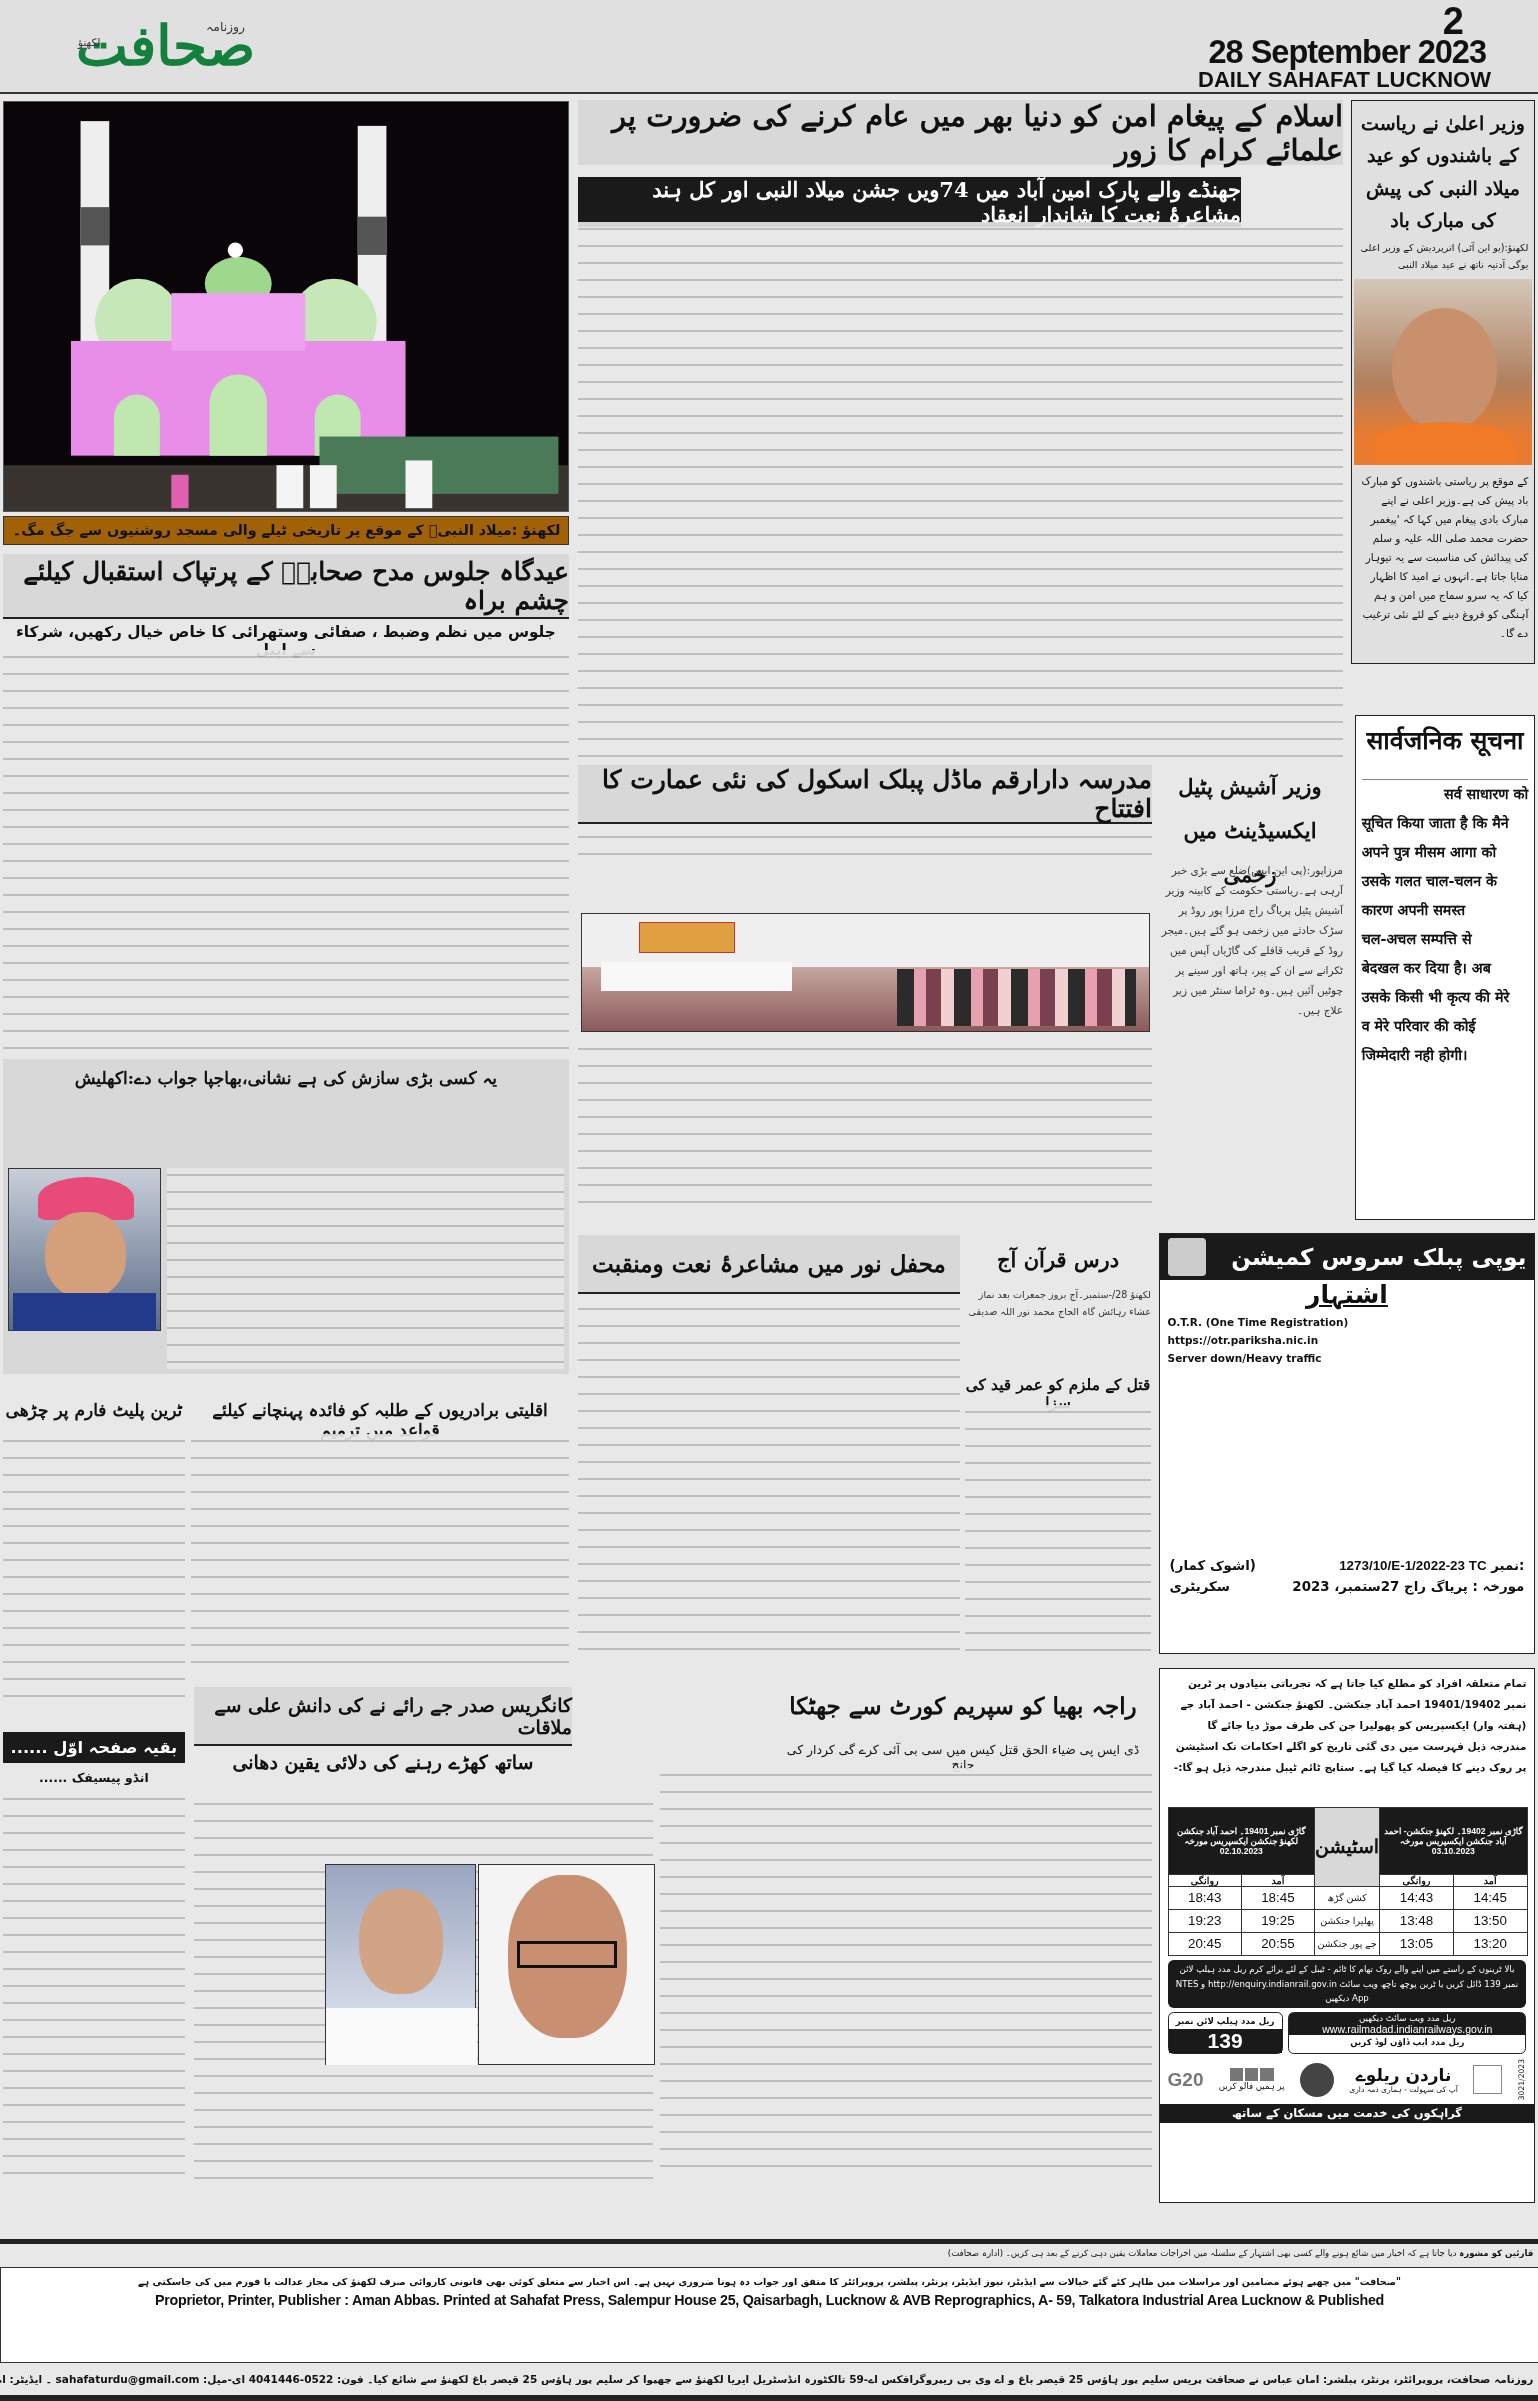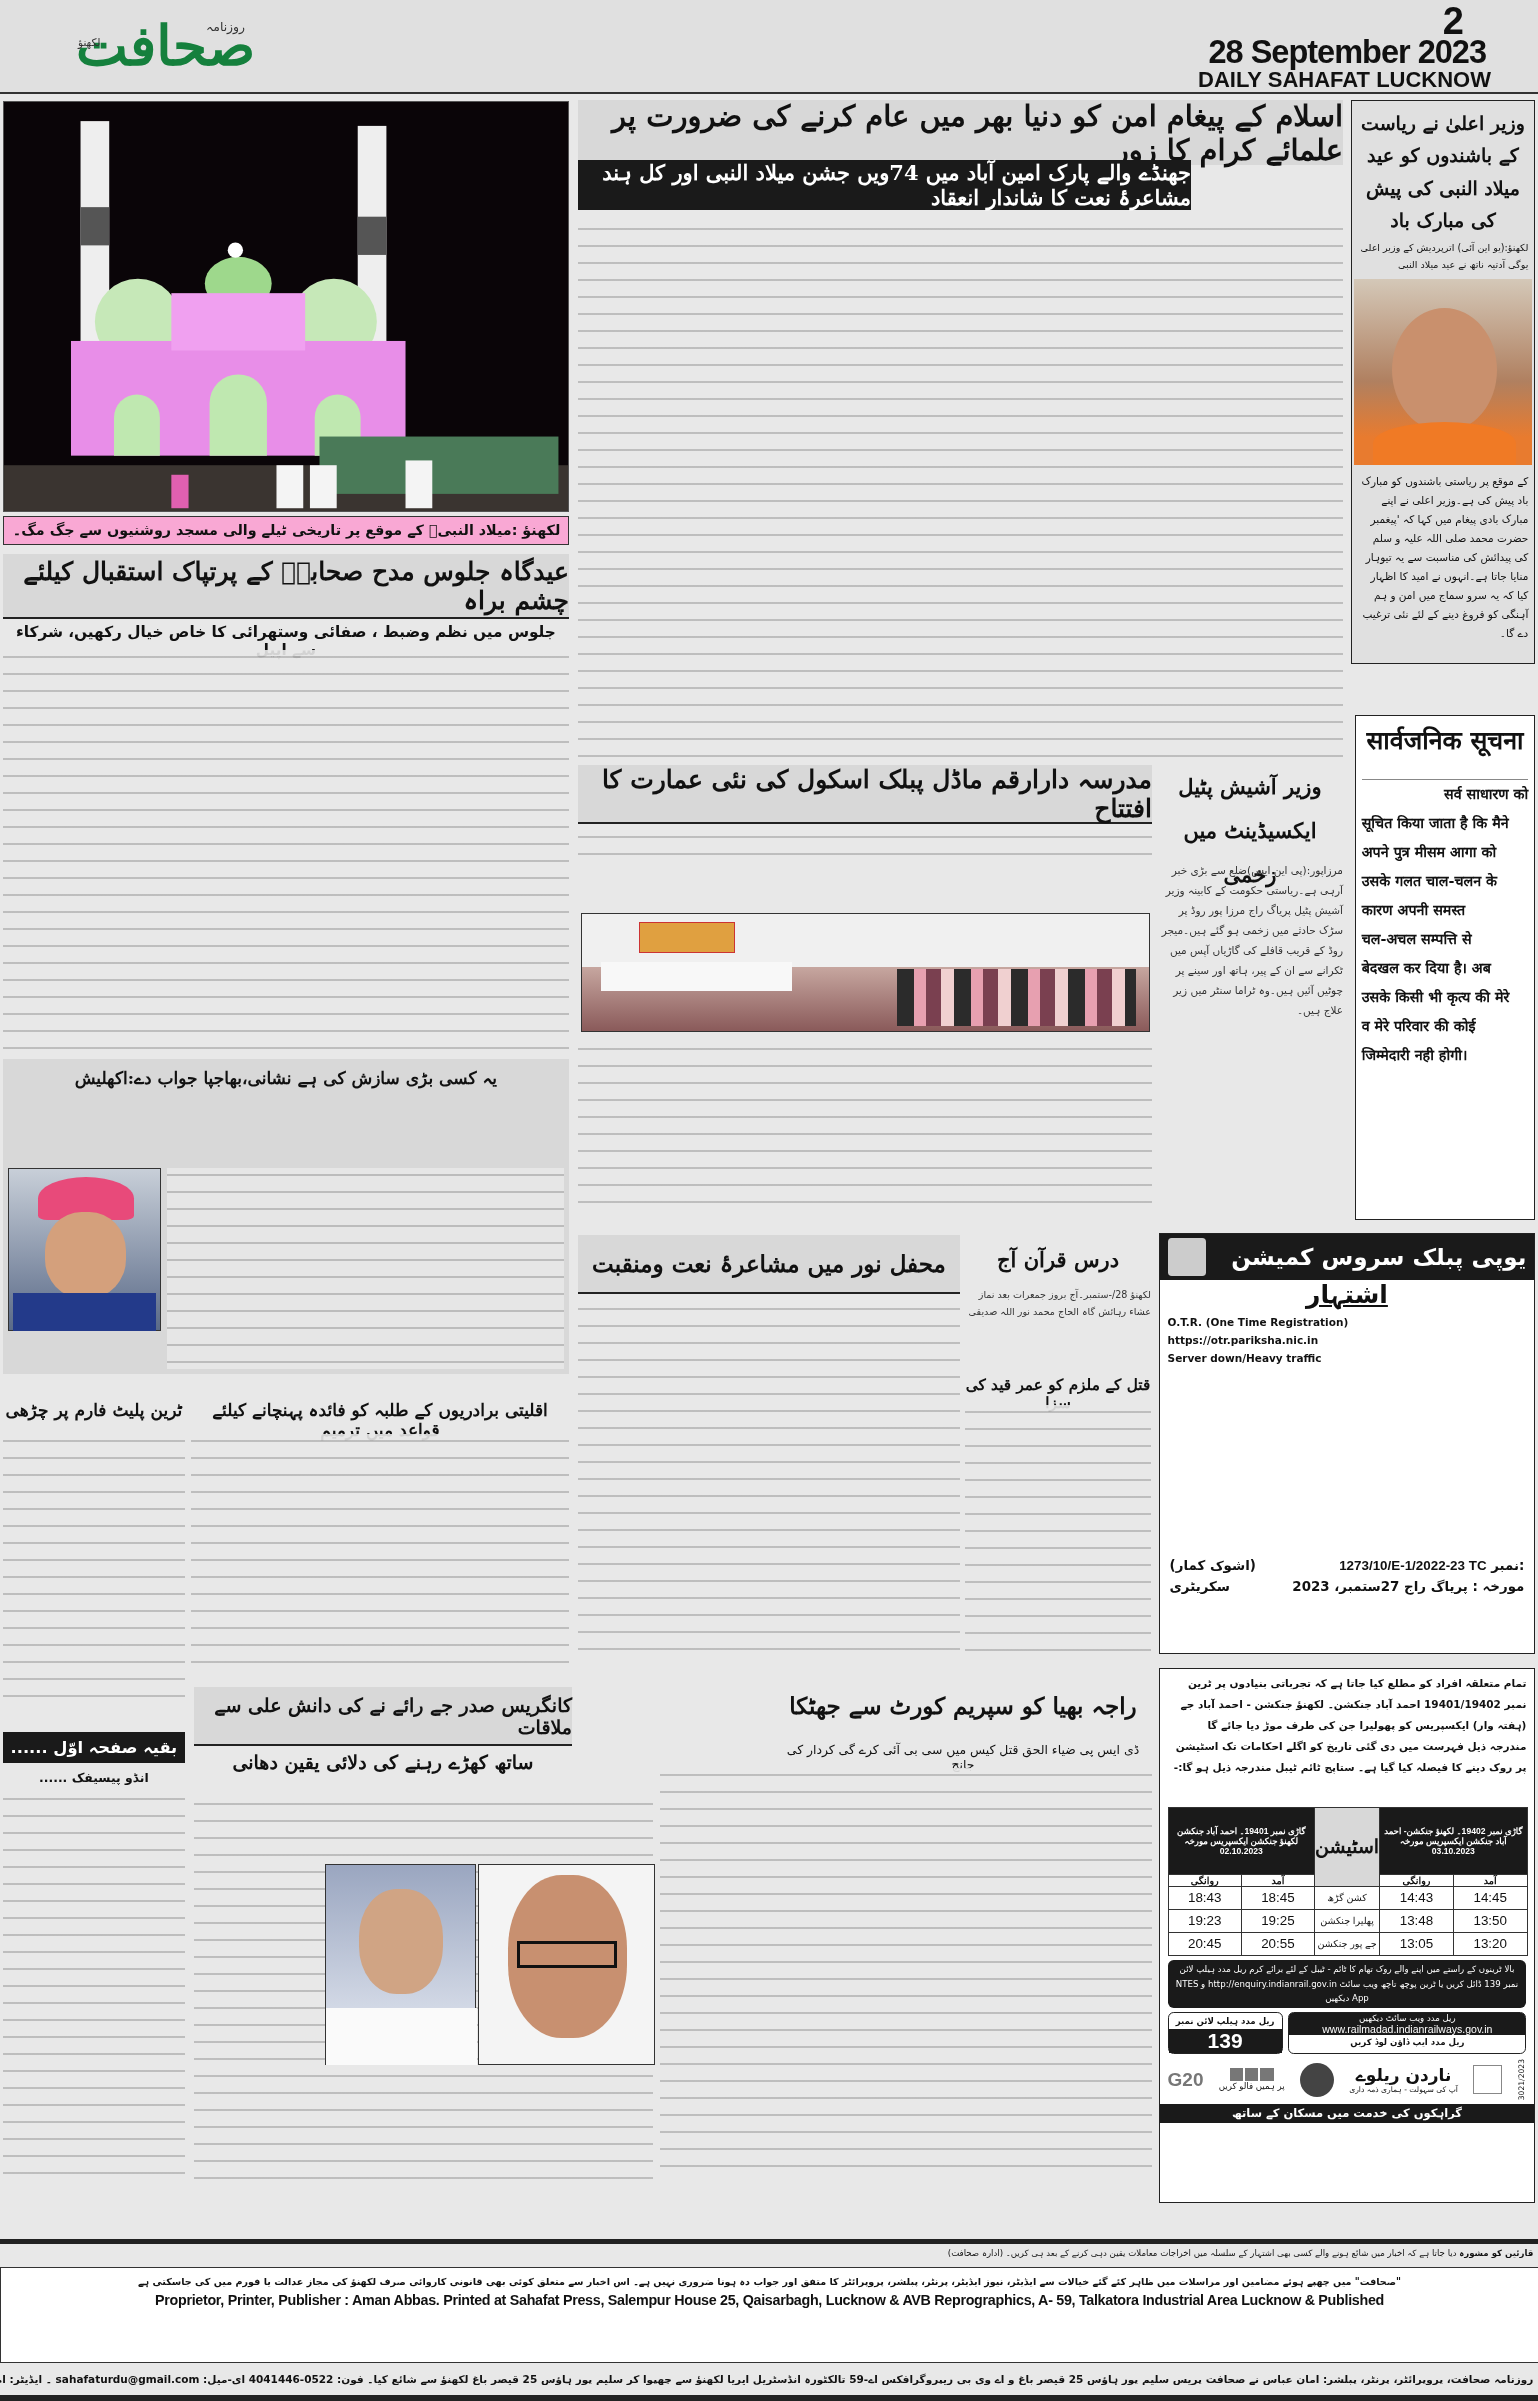--- a/index.html
+++ b/index.html
@@ -52,26 +52,26 @@
     <path d="M115 370 v-40 a24 24 0 0 1 48 0 v40z" fill="#bfe8b0"></path>
     <path d="M325 370 v-40 a24 24 0 0 1 48 0 v40z" fill="#bfe8b0"></path>
     <rect x="330" y="350" width="250" height="60" fill="#4a7a58"></rect>
     <circle cx="242" cy="155" r="8" fill="#fff"></circle>
     <rect x="285" y="380" width="28" height="45" fill="#f4f4f4"></rect>
     <rect x="320" y="380" width="28" height="45" fill="#f4f4f4"></rect>
     <rect x="420" y="375" width="28" height="50" fill="#f4f4f4"></rect>
     <rect x="175" y="390" width="18" height="35" fill="#e060b0"></rect>
   </svg>
 </div>
-<div class="abs urdu" style="left:2.9px;top:516px;width:566px;height:29px;border:1px solid #333;background:#f9a8d4;font-weight:bold;font-size:14.3px;line-height:27px;padding-right:7.6px;">لکھنؤ :میلاد النبیؐ کے موقع پر تاریخی ٹیلے والی مسجد روشنیوں سے جگ مگ۔</div>
+<div class="abs urdu" style="left:2.9px;top:516px;width:566px;height:29px;border:1px solid #333;background:#a16207;font-weight:bold;font-size:14.3px;line-height:27px;padding-right:7.6px;">لکھنؤ :میلاد النبیؐ کے موقع پر تاریخی ٹیلے والی مسجد روشنیوں سے جگ مگ۔</div>
 
 <div class="abs hbox" style="left:578px;top:100px;width:765px;height:65px;border-bottom:none;justify-content:flex-end;">
   <div class="hl" style="font-size:29px;">اسلام کے پیغام امن کو دنیا بھر میں عام کرنے کی ضرورت پر علمائے کرام کا زور</div>
 </div>
-<div class="abs dark" style="left:578px;top:160px;width:613px;height:50px;display:flex;align-items:center;justify-content:center;">
+<div class="abs dark" style="left:578px;top:177px;width:663px;height:50px;display:flex;align-items:center;justify-content:center;">
   <div class="hl" style="font-size:21px;color:#fff;">جھنڈے والے پارک امین آباد میں 74ویں جشن میلاد النبی اور کل ہند مشاعرۂ نعت کا شاندار انعقاد</div>
 </div>
 <div class="abs body-text col" style="left:578px;top:222px;width:765px;height:535px;"></div>
 
 <div class="abs box" style="left:1351px;top:100px;width:184px;height:564px;background:#e0e0e0;">
   <div class="hl" style="font-size:19px;line-height:32.5px;text-align:center;padding:5.7px 5.7px 0;">وزیر اعلیٰ نے ریاست کے باشندوں کو عید میلاد النبی کی پیش کی مبارک باد</div>
   <div class="urdu" style="font-size:9.6px;line-height:16.3px;padding:3.8px 5.7px;">لکھنؤ:(یو این آئی) اترپردیش کے وزیر اعلی یوگی آدتیہ ناتھ نے عید میلاد النبی</div>
   <div style="margin:1.9px 1.9px;height:186px;background:linear-gradient(180deg,#d4c8b8,#b08060 55%,#e87b2f 85%);position:relative;">
     <div style="position:absolute;left:38px;top:29px;width:105px;height:124px;border-radius:50%;background:#c9906d;"></div>
     <div style="position:absolute;left:19px;top:143px;width:143px;height:43px;border-radius:50% 50% 0 0;background:#f07a25;"></div>

